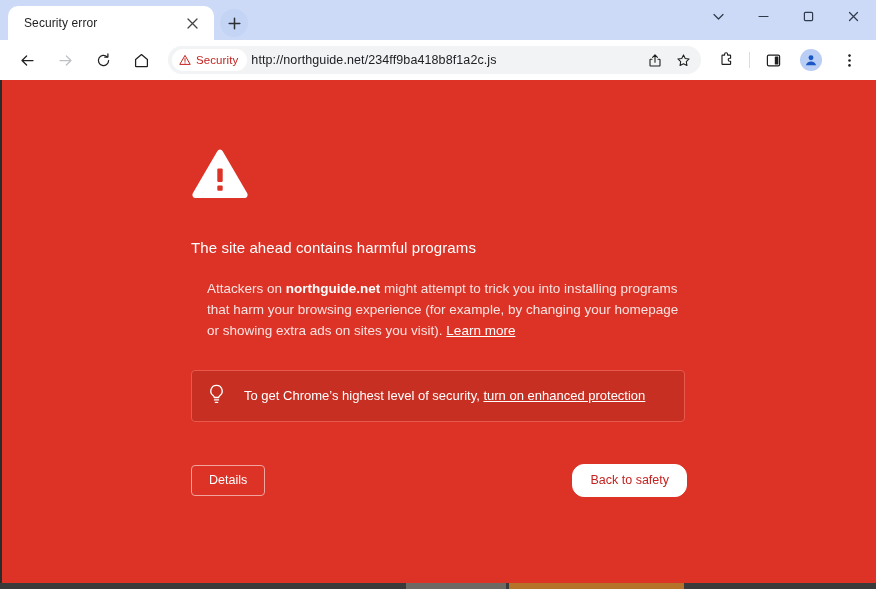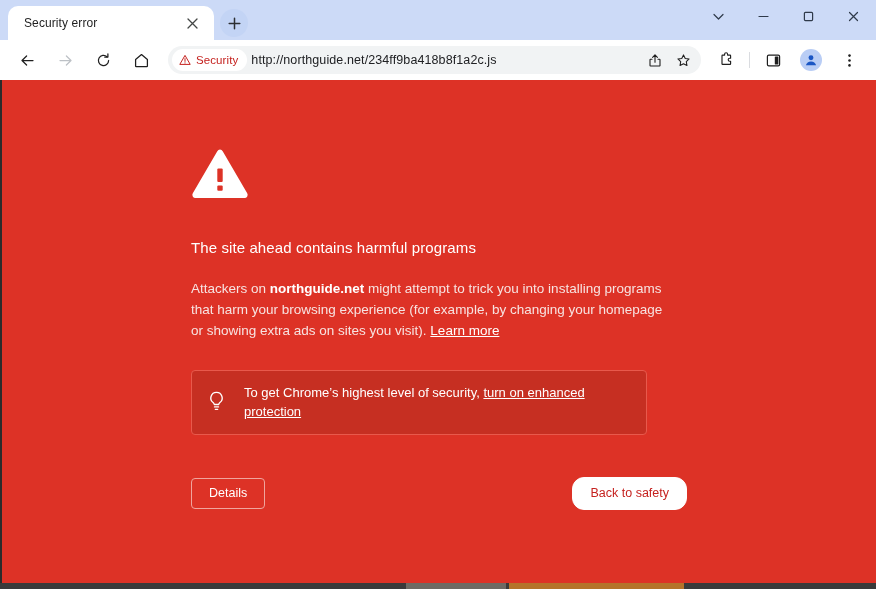--- a/index.html
+++ b/index.html
@@ -195,32 +195,32 @@
     font-weight: 400;
     color: #ffffff;
     margin: 16px 0 20px 0;
     letter-spacing: .1px;
     line-height: 1.3;
   }
   .body-text {
     font-size: 13.5px;
     line-height: 1.58;
     color: #f7e3e1;
-    margin: 0;
+    margin: 16px;
     width: 478px;
   }
   .body-text b { color: #ffffff; font-weight: 700; }
   .inline-link {
     color: #ffffff;
     text-decoration: underline;
   }
 
   .callout {
     margin-top: 29px;
-    width: 456px;
+    width: 494px;
     box-sizing: border-box;
     background: #c62f22;
     border: 1px solid #e8594c;
     border-radius: 4px;
     padding: 13px 16px;
     display: flex;
     align-items: center;
   }
   .callout-icon {
     flex: 0 0 auto;

